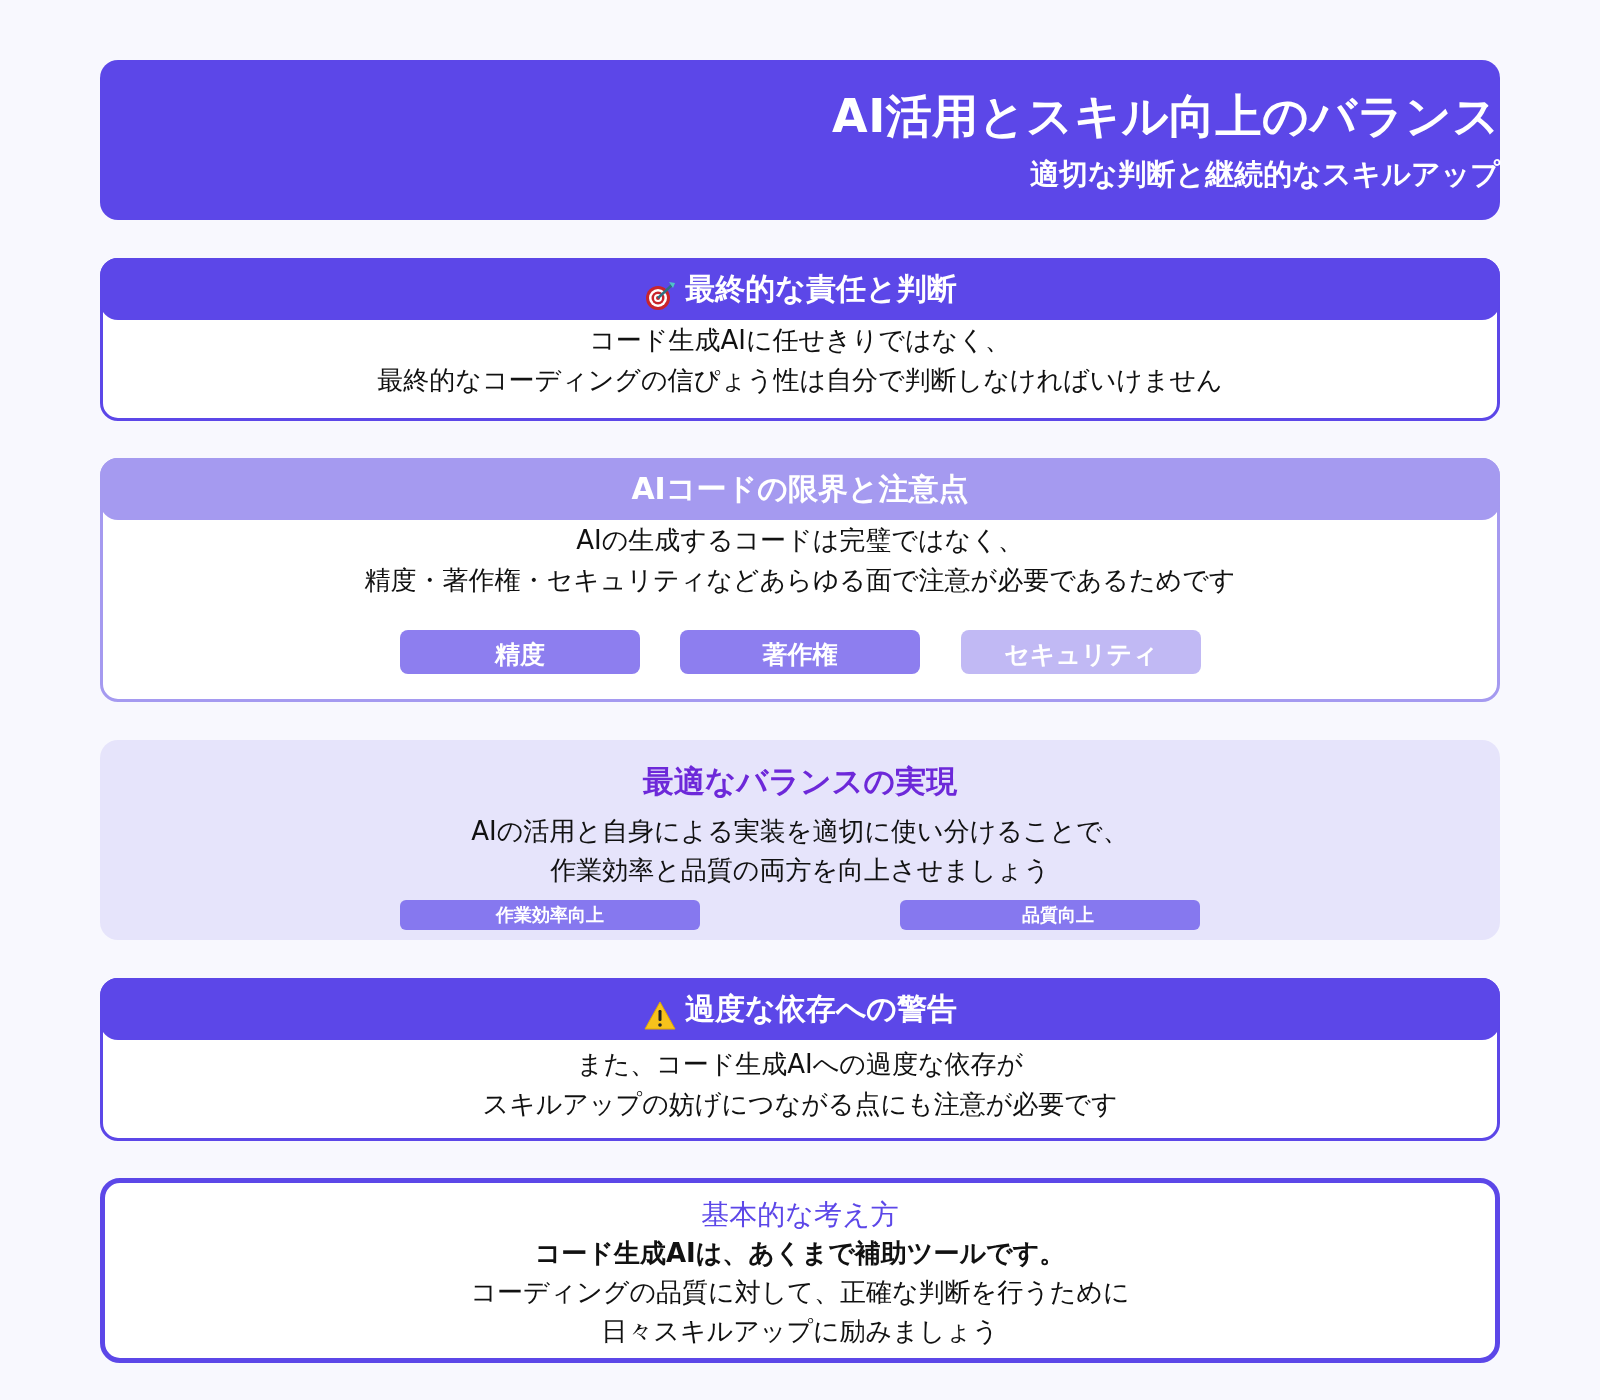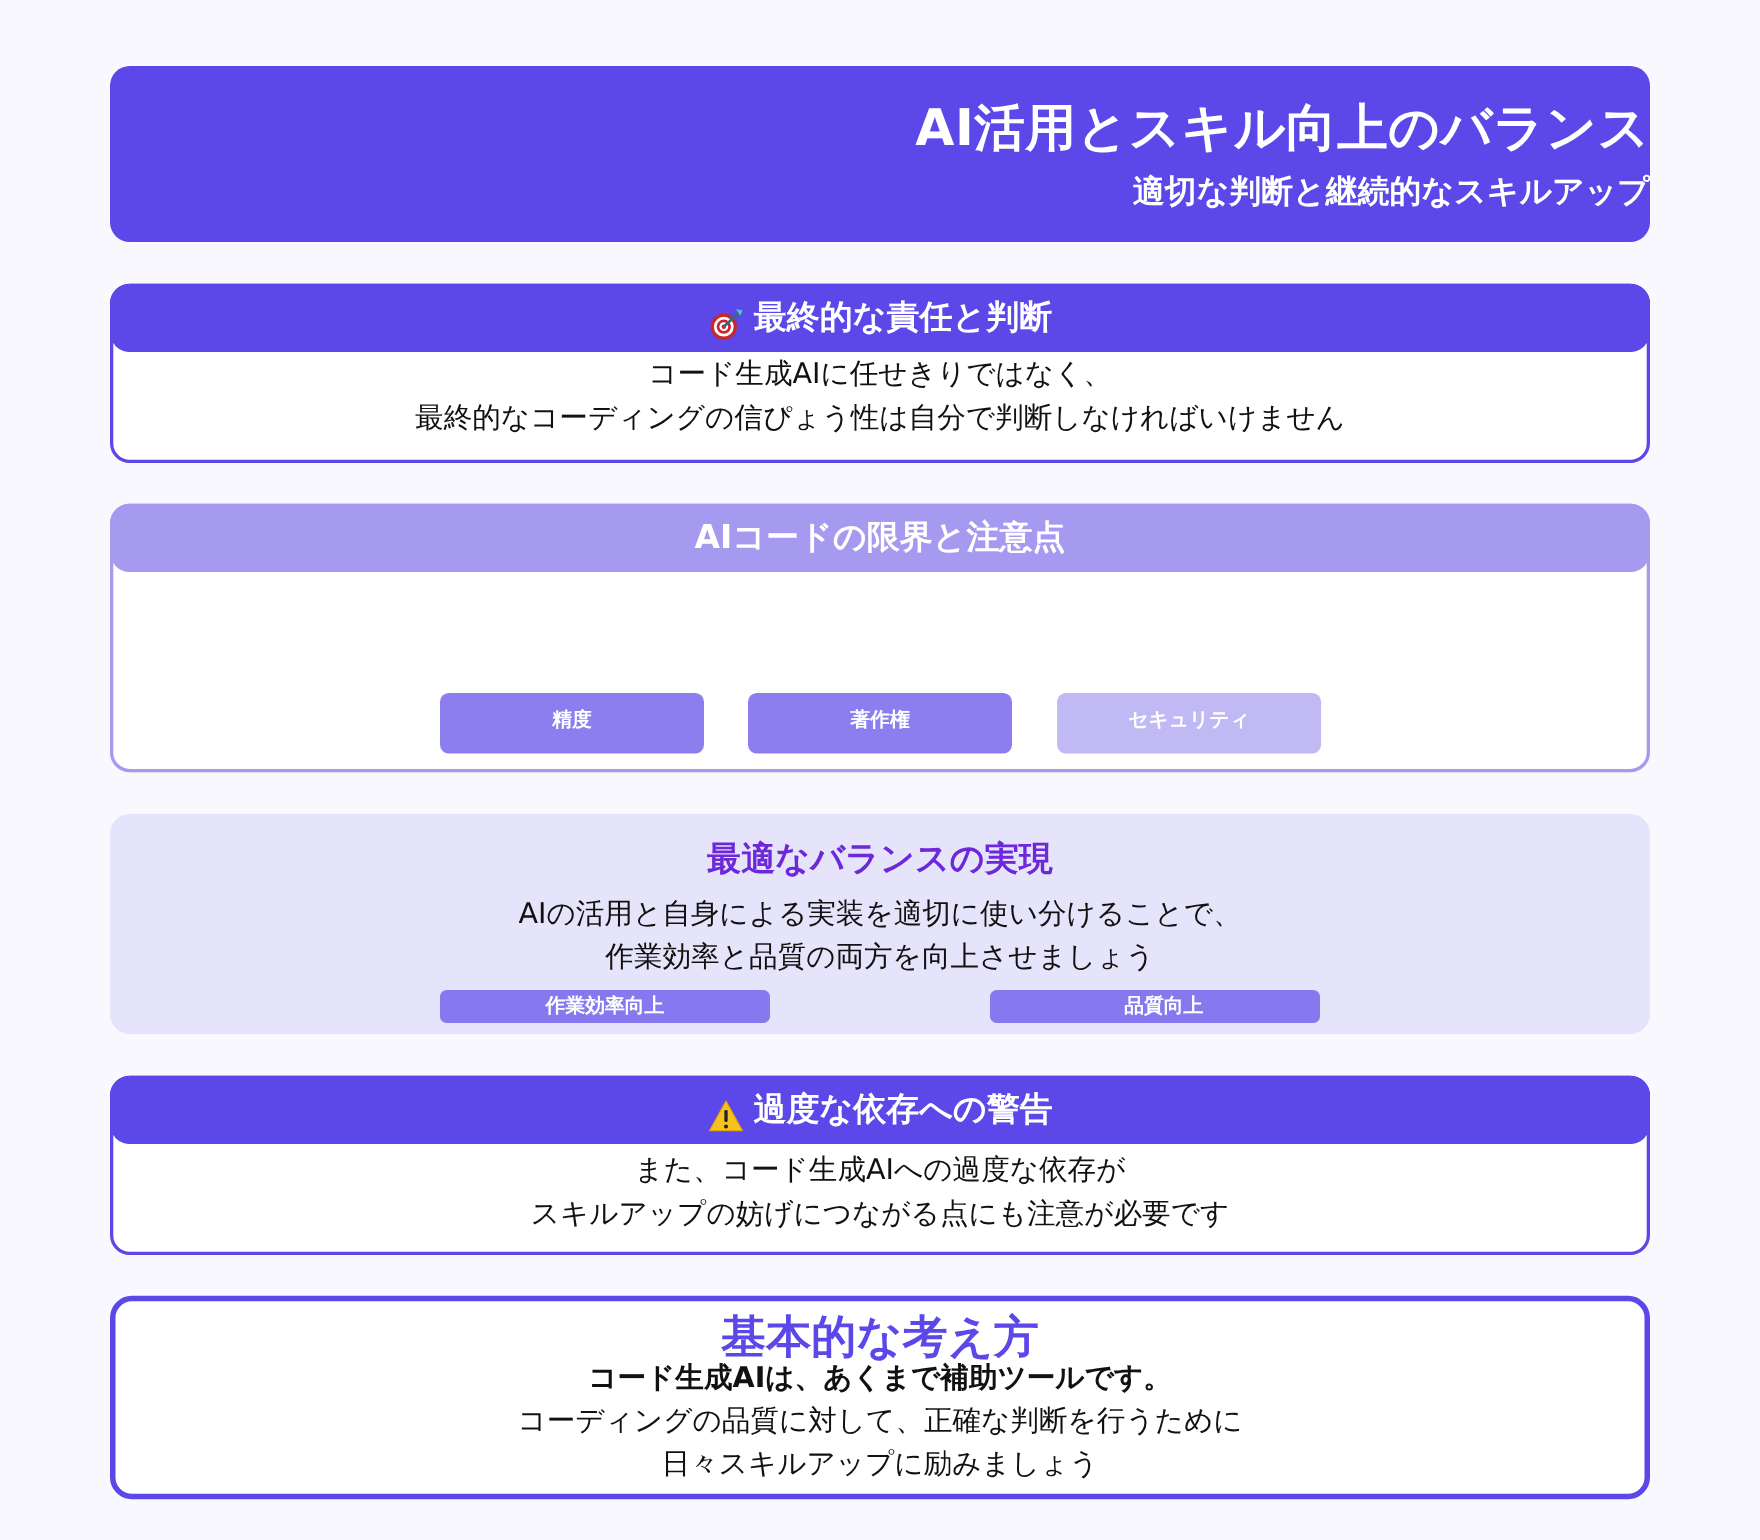--- a/index.html
+++ b/index.html
@@ -25,40 +25,40 @@
   }
   .card .card-body { position: absolute; left: 0; right: 0; font-size: 26px; line-height: 40px; }
 
   .card.soft { border-color: #a59af0; }
   .card.soft .card-header { background: #a59af0; }
 
   .icon-target { display: inline-block; width: 34px; height: 34px; position: relative; }
   .icon-warn { display: inline-block; width: 34px; height: 34px; }
 
   .tag {
-    position: absolute; height: 55px; width: 240px; border-radius: 8px;
-    color: #fff; font-size: 18px; font-weight: bold; line-height: 49px; text-align: center;
+    position: absolute; height: 44px; width: 240px; border-radius: 8px;
+    color: #fff; font-size: 25px; font-weight: bold; line-height: 49px; text-align: center;
   }
 
   .balance {
     position: absolute; left: 100px; top: 740px; width: 1400px; height: 200px;
     background: #e6e4fb; border-radius: 18px; text-align: center;
   }
   .balance .b-title { position: absolute; left: 0; right: 0; top: 20px; font-size: 31px; font-weight: bold; color: #6d28d9; line-height: 42px; }
   .balance .b-text { position: absolute; left: 0; right: 0; top: 72px; font-size: 26px; line-height: 39px; color: #111; }
   .balance .b-tag {
     position: absolute; top: 160px; height: 30px; width: 300px; border-radius: 6px;
     background: #8678ef; color: #fff; font-size: 18px; font-weight: bold; line-height: 30px; text-align: center;
   }
 
   .principle {
     position: absolute; left: 100px; top: 1178px; width: 1400px; height: 185px;
     background: #fff; border: 5px solid #5c47e8; border-radius: 20px; text-align: center;
   }
-  .principle .p-title { position: absolute; left: 0; right: 0; top: 10px; font-size: 41px; font-weight: bold; color: #5c47e8; line-height: 44px; }
+  .principle .p-title { position: absolute; left: 0; right: 0; top: 10px; font-size: 28px; font-weight: normal; color: #5c47e8; line-height: 44px; }
   .principle .p-strong { position: absolute; left: 0; right: 0; top: 50px; font-size: 26px; font-weight: bold; color: #111; line-height: 40px; }
   .principle .p-text { position: absolute; left: 0; right: 0; top: 90px; font-size: 26px; line-height: 39px; color: #111; }
 </style>
 </head>
 <body>
 
 <div class="title-box">
   <div class="main-title">AI活用とスキル向上のバランス</div>
   <div class="sub-title">適切な判断と継続的なスキルアップ</div>
 </div>
@@ -80,20 +80,24 @@
   </div>
   <div class="card-body" style="top:59px;">
     <div>コード生成AIに任せきりではなく、</div>
     <div>最終的なコーディングの信ぴょう性は自分で判断しなければいけません</div>
   </div>
 </div>
 
 <div class="card soft" style="top:458px;height:244px;">
   <div class="card-header">
     <span>AIコードの限界と注意点</span>
+  </div>
+  <div class="card-body" style="top:59px;">
+    <div>AIの生成するコードは完璧ではなく、</div>
+    <div>精度・著作権・セキュリティなどあらゆる面で注意が必要であるためです</div>
   </div>
   <div class="tag" style="left:297px;top:169px;background:#8d7eef;">精度</div>
   <div class="tag" style="left:577px;top:169px;background:#8d7eef;">著作権</div>
   <div class="tag" style="left:858px;top:169px;background:#c1b9f4;">セキュリティ</div>
 </div>
 
 <div class="balance">
   <div class="b-title">最適なバランスの実現</div>
   <div class="b-text">
     <div>AIの活用と自身による実装を適切に使い分けることで、</div>

